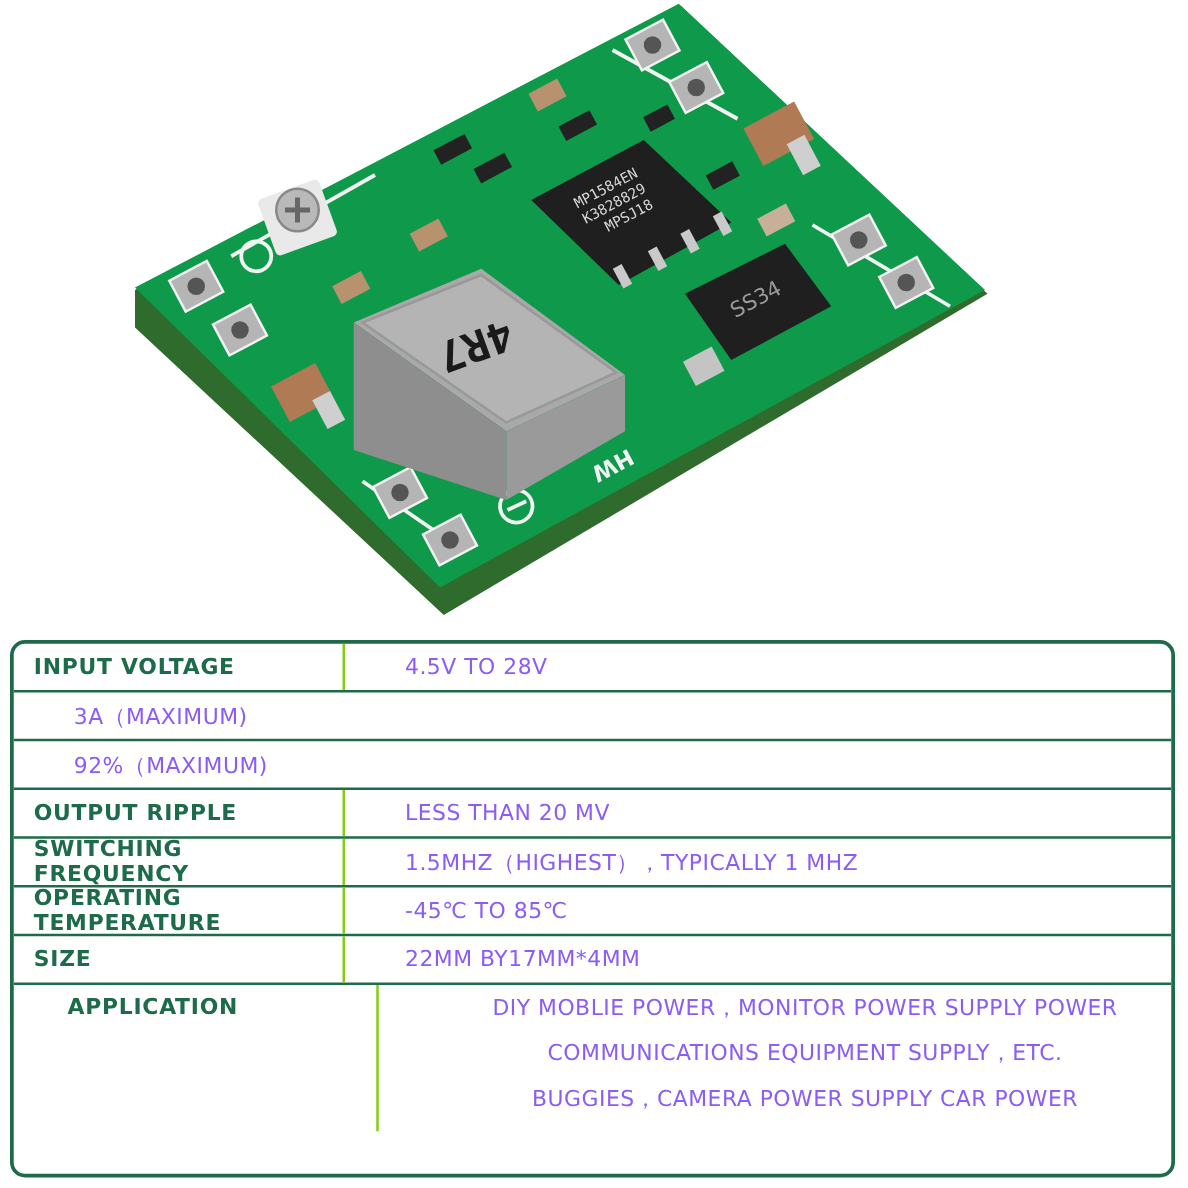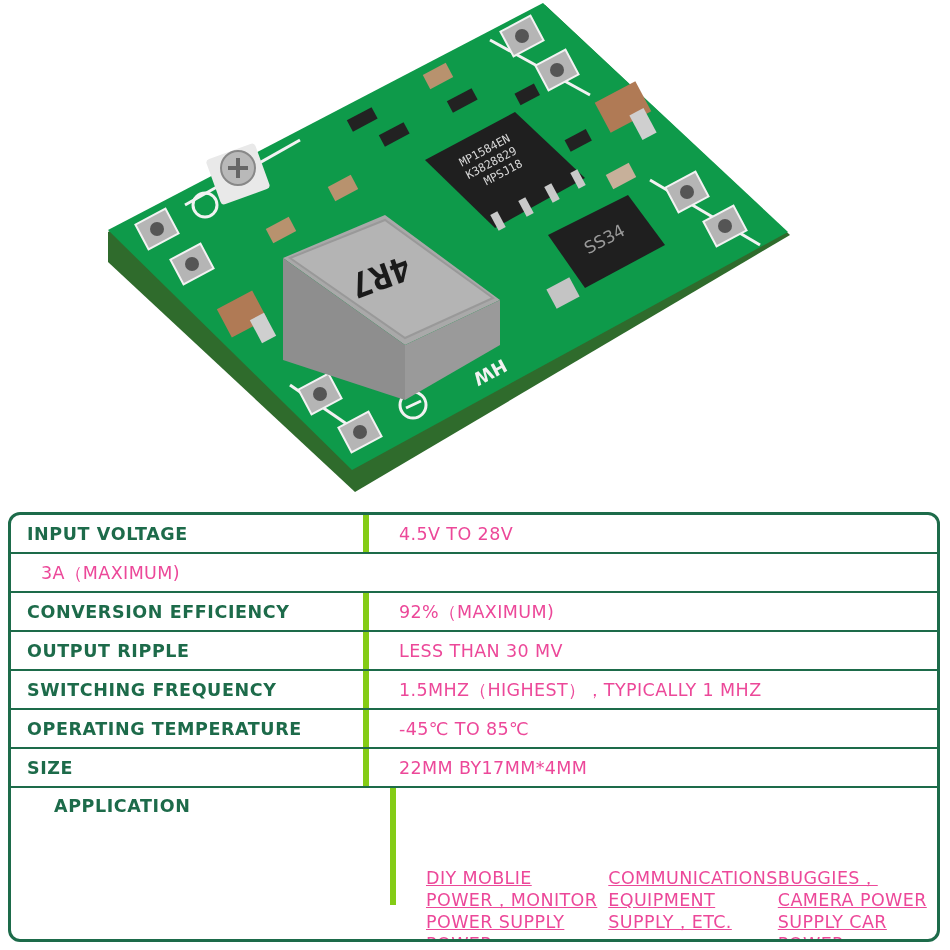--- a/index.html
+++ b/index.html
@@ -7,32 +7,32 @@
   .photo { position: absolute; left: 0; top: 0; width: 950px; height: 505px; }
   .photo svg { display: block; }
   .spec-table {
     position: absolute; left: 8px; top: 512px; width: 932px; height: 430px;
     border: 3px solid #1d6b4a; border-radius: 12px; box-sizing: border-box;
     overflow: hidden; background: #fff;
   }
   .row { display: flex; border-bottom: 2px solid #1d6b4a; box-sizing: border-box; }
   .row:last-child { border-bottom: none; }
   .cell-k {
-    width: 358px; border-right: 6px solid #84cc16; box-sizing: border-box;
+    width: 265px; border-right: 2px solid #84cc16; box-sizing: border-box;
     padding-left: 16px; color: #1d6b4a; font-weight: bold; font-size: 17.5px;
     letter-spacing: 0.6px; display: flex; align-items: center;
   }
   .cell-v {
-    flex: 1; padding-left: 30px; color: #ec4899; font-size: 17.5px;
+    flex: 1; padding-left: 48px; color: #8b5cf6; font-size: 17.5px;
     letter-spacing: 0.4px; display: flex; align-items: center;
   }
   .row.r-std { height: 39px; }
   .row.r-app { height: 117px; align-items: stretch; }
   .row.r-app .cell-k { align-items: flex-start; padding-top: 8px; margin-left: 27px; }
-  .row.r-app .cell-v { align-items: flex-end; justify-content: flex-start; padding-top: 8px; text-decoration: underline; }
+  .row.r-app .cell-v { flex-direction: column; align-items: center; justify-content: flex-start; padding-top: 8px; }
   .app-line { height: 38px; line-height: 22px; }
 </style>
 </head>
 <body>
 
 <div class="photo">
   <svg width="950" height="505" viewBox="0 0 950 505">
 
     <polygon points="108,232 545,5 790,235 355,492 108,262" fill="#2f6b2c"></polygon>
 
@@ -133,26 +133,25 @@
 
 <div class="spec-table">
   <div class="row r-std">
     <div class="cell-k">INPUT VOLTAGE</div>
     <div class="cell-v">4.5V TO 28V</div>
   </div>
   <div class="row r-std">
     <div class="cell-v">3A（MAXIMUM)</div>
   </div>
   <div class="row r-std">
-    <div class="cell-k">CONVERSION EFFICIENCY</div>
     <div class="cell-v">92%（MAXIMUM)</div>
   </div>
   <div class="row r-std">
     <div class="cell-k">OUTPUT RIPPLE</div>
-    <div class="cell-v">LESS THAN 30 MV</div>
+    <div class="cell-v">LESS THAN 20 MV</div>
   </div>
   <div class="row r-std">
     <div class="cell-k">SWITCHING FREQUENCY</div>
     <div class="cell-v">1.5MHZ（HIGHEST），TYPICALLY 1 MHZ</div>
   </div>
   <div class="row r-std">
     <div class="cell-k">OPERATING TEMPERATURE</div>
     <div class="cell-v">-45℃ TO 85℃</div>
   </div>
   <div class="row r-std">

